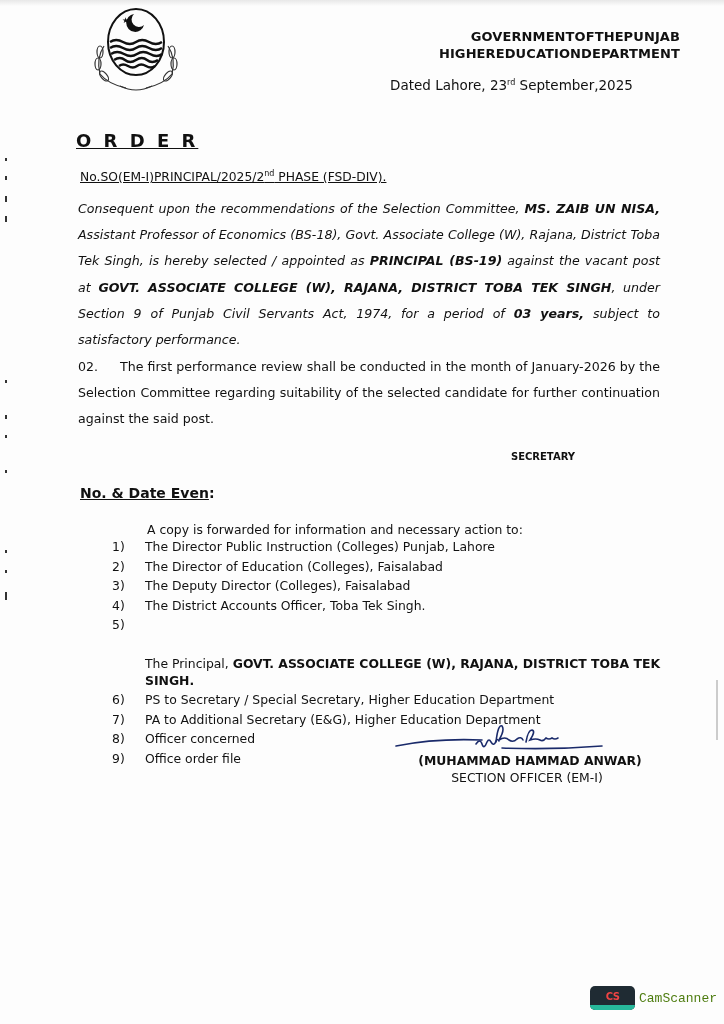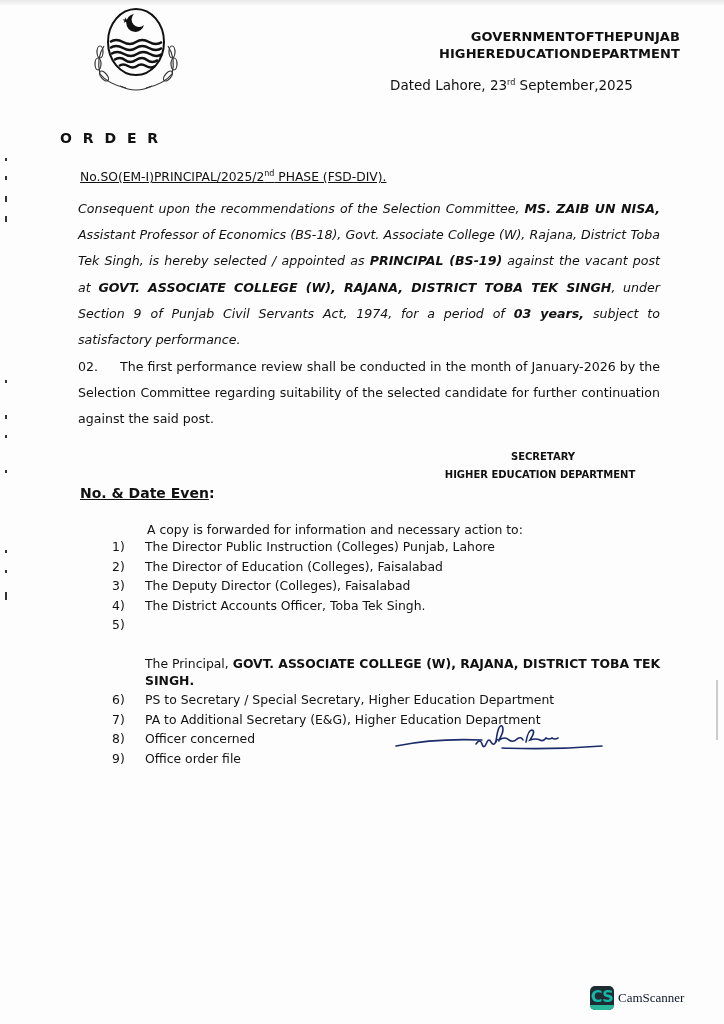--- a/index.html
+++ b/index.html
@@ -8,22 +8,22 @@
   .page { position: absolute; inset: 0; background: #fdfdfd; }
   .topstrip { position: absolute; left: 0; top: 0; width: 724px; height: 6px;
               background: linear-gradient(#e8e8e8, #fdfdfd); }
   .emblem { position: absolute; left: 84px; top: 4px; width: 104px; height: 90px; }
   .header { position: absolute; left: 380px; top: 28px; width: 300px; }
   .header .l1, .header .l2 { font-weight: bold; font-size: 13px; letter-spacing: 0.1px;
                              text-align: right; line-height: 17px; }
   .header .l1 { margin-left: -12px; }
   .header .dated { font-size: 13.5px; margin-top: 15px; margin-left: 10px; }
   sup { font-size: 8px; vertical-align: super; line-height: 0; }
-  .order-title { position: absolute; left: 60px; top: 130px; font-weight: bold;
-                 font-size: 14px; letter-spacing: 3px; }
+  .order-title { position: absolute; left: 76px; top: 130px; font-weight: bold;
+                 font-size: 18px; letter-spacing: 3px; text-decoration: underline; }
   .order-no { position: absolute; left: 80px; top: 170px; font-weight: normal;
               font-size: 12.3px; text-decoration: underline; }
   .para { position: absolute; left: 78px; width: 582px; font-size: 12.6px;
           line-height: 26.2px; text-align: justify; }
   .para b { font-weight: bold; }
   .p1 { top: 196px; font-style: italic; }
   .p2 { top: 354px; }
   .p2 .num { display: inline-block; width: 42px; }
   .sec-block { position: absolute; left: 410px; top: 448px; width: 260px;
                text-align: center; font-weight: bold; font-size: 10px; line-height: 18px; }
@@ -38,28 +38,28 @@
   .ccitem .t b { font-weight: bold; }
   .ccitem.wrap .t { text-align: justify; line-height: 17px; padding-top: 1px; padding-bottom: 1px; margin-top: 39px; }
   .signature { position: absolute; left: 392px; top: 722px; width: 230px; height: 36px; }
   .signer { position: absolute; left: 400px; top: 753px; width: 260px; text-align: center; }
   .signer .name { font-weight: bold; font-size: 12.4px; }
   .signer .desig { font-size: 12.4px; margin-top: 2px; margin-left: -6px; }
   .margin-marks { position: absolute; left: 3px; top: 140px; width: 8px; height: 480px; }
   .margin-marks i { position: absolute; left: 2px; width: 2px; background: #333; display: block; }
   .rightedge { position: absolute; right: 6px; top: 680px; width: 2px; height: 60px; background: #ccc; }
   .watermark { position: absolute; left: 590px; top: 986px; display: flex; align-items: center; }
-  .cs-logo { width: 24px; height: 24px; border-radius: 5px; background: #1f2b33;
-             position: relative; overflow: hidden; color: #14b8a6; font-weight: bold;
-             font-size: 16px; display: flex; align-items: center; justify-content: center;
+  .cs-logo { width: 45px; height: 24px; border-radius: 5px; background: #1f2b33;
+             position: relative; overflow: hidden; color: #ef4444; font-weight: bold;
+             font-size: 10px; display: flex; align-items: center; justify-content: center;
              letter-spacing: -0.5px; font-family: "DejaVu Sans", sans-serif; }
   .cs-logo::after { content: ""; position: absolute; left: 0; right: 0; bottom: 0; height: 5px;
                     background: #27b89b; }
   .cs-logo span { position: relative; top: -2px; }
-  .cs-name { font-family: Liberation Serif, serif; font-size: 13px; color: #0f172a; margin-left: 4px; }
+  .cs-name { font-family: Liberation Mono, monospace; font-size: 13px; color: #4d7c0f; margin-left: 4px; }
 </style>
 </head>
 <body>
 
 <div class="page">
   <div class="topstrip"></div>
 
   <svg class="emblem" viewBox="0 0 104 90">
     <ellipse cx="52" cy="38" rx="28" ry="33" fill="none" stroke="#111" stroke-width="2"></ellipse>
     <path d="M50 10 a9 9 0 1 0 10 11 a7 7 0 1 1 -10 -11z" fill="#111"></path>
@@ -92,21 +92,20 @@
 
   <div class="order-title">O R D E R</div>
   <div class="order-no"><span>No.SO(EM-I)PRINCIPAL/2025/2</span><sup>nd</sup><span> PHASE (FSD-DIV).</span></div>
 
   <div class="para p1"><span>Consequent upon the recommendations of the Selection Committee, </span><b>MS. ZAIB UN NISA,</b><span> Assistant Professor of Economics (BS-18), Govt. Associate College (W), Rajana, District Toba Tek Singh, is hereby selected / appointed as </span><b>PRINCIPAL (BS-19)</b><span> against the vacant post at </span><b>GOVT. ASSOCIATE COLLEGE (W), RAJANA, DISTRICT TOBA TEK SINGH</b><span>, under Section 9 of Punjab Civil Servants Act, 1974, for a period of </span><b>03 years,</b><span> subject to satisfactory performance.</span></div>
 
   <div class="para p2"><span class="num">02.</span><span>The first performance review shall be conducted in the month of January-2026 by the Selection Committee regarding suitability of the selected candidate for further continuation against the said post.</span></div>
 
   <div class="sec-block">
     <div class="l1">SECRETARY</div>
-    <div class="l2">HIGHER EDUCATION DEPARTMENT</div>
   </div>
 
   <div class="even"><span class="u">No. &amp; Date Even</span><span>:</span></div>
 
   <div class="copy-intro">A copy is forwarded for information and necessary action to:</div>
 
   <div class="cclist">
     <div class="ccitem">
         <span class="n">1)</span>
         <span class="t">The Director Public Instruction (Colleges) Punjab, Lahore</span>
@@ -148,20 +147,24 @@
   <svg class="signature" viewBox="0 0 230 36">
     <g fill="none" stroke="#1a2a6a" stroke-width="1.6" stroke-linecap="round">
       <path d="M4 24 q40 -8 86 -6"></path>
       <path d="M84 22 q4 -6 6 0 q2 6 5 -2 q2 -4 4 0 q3 5 5 -1 q1 -3 3 0"></path>
       <path d="M104 20 q2 -18 6 -16 q3 4 -3 14 q6 -4 10 0 q4 3 8 -1 q4 -3 6 1"></path>
       <path d="M134 20 q2 -12 6 -12 q4 1 -2 10 q6 -2 10 0 q3 2 6 -2 q3 2 6 0 q3 2 6 0"></path>
       <path d="M110 26 q50 2 100 -2"></path>
     </g>
   </svg>
 
+  <div class="signer">
+    <div class="name">(MUHAMMAD HAMMAD ANWAR)</div>
+    <div class="desig">SECTION OFFICER (EM-I)</div>
+  </div>
 
   <div class="margin-marks">
     <i style="top:18px;height:3px"></i>
     <i style="top:36px;height:4px"></i>
     <i style="top:56px;height:6px"></i>
     <i style="top:76px;height:6px"></i>
     <i style="top:240px;height:3px"></i>
     <i style="top:275px;height:4px"></i>
     <i style="top:295px;height:3px"></i>
     <i style="top:330px;height:3px"></i>

